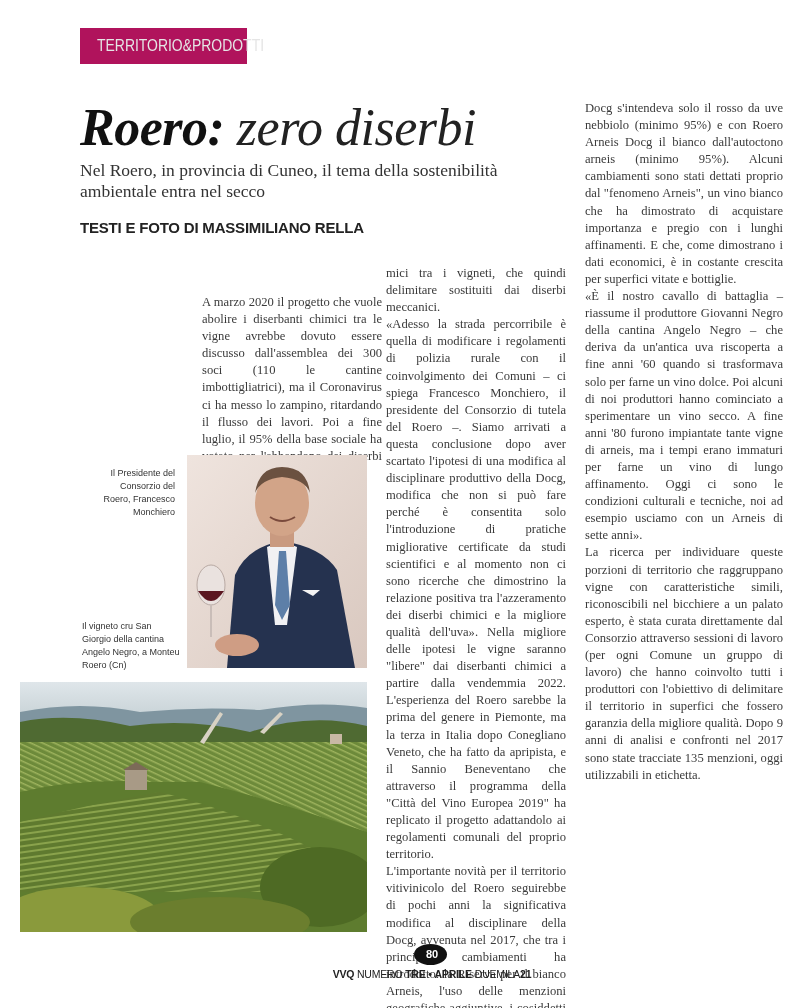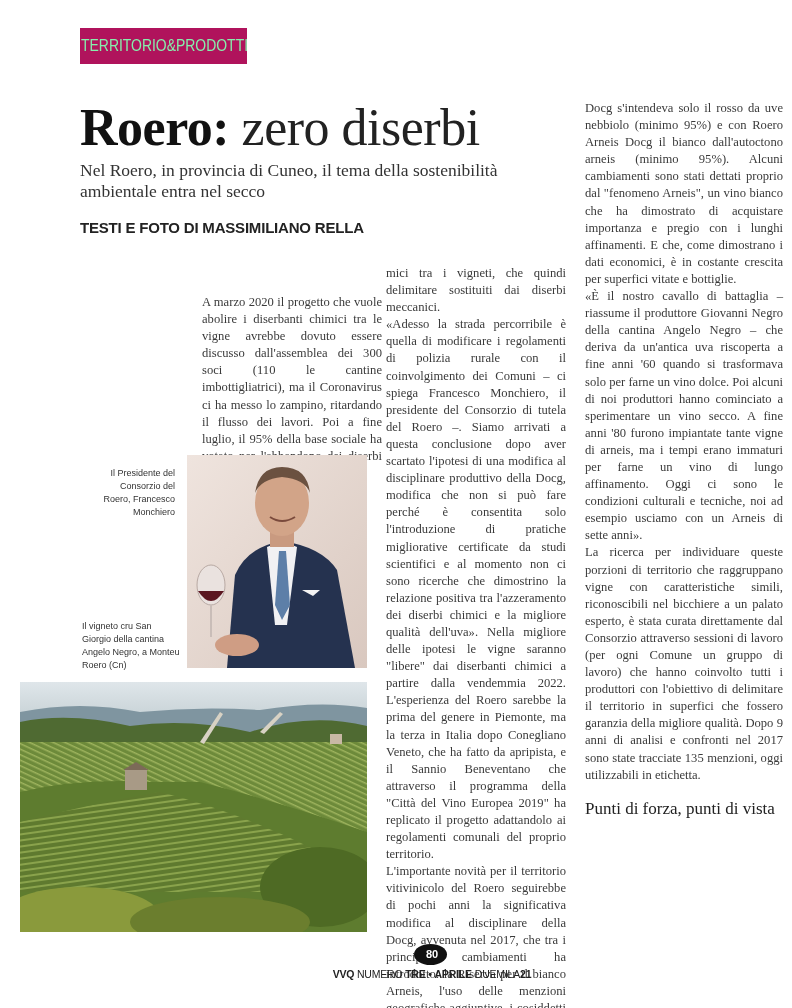--- a/index.html
+++ b/index.html
@@ -1,20 +1,20 @@
 <!DOCTYPE html>
 <html><head>
 <meta charset="utf-8">
 <style>
   html, body { margin:0; padding:0; }
   body { width:792px; height:1008px; background:#ffffff; position:relative; overflow:hidden; font-family:"DejaVu Serif", serif; color:#2b2b2b; }
   .abs { position:absolute; }
-  .tag { left:80px; top:28px; width:167px; height:36px; background:#b0135c; color:#86efac; font-family:"Liberation Sans", sans-serif; font-size:17px; letter-spacing:0px; line-height:36px; padding-left:1px; box-sizing:border-box; transform-origin:left; font-stretch:condensed; }
+  .tag { left:80px; top:28px; width:167px; height:36px; background:#b0135c; color:#e5e5e5; font-family:"Liberation Sans", sans-serif; font-size:17px; letter-spacing:0px; line-height:36px; padding-left:17px; box-sizing:border-box; transform-origin:left; font-stretch:condensed; }
   .tag span { display:inline-block; transform:scaleX(0.82); transform-origin:left; white-space:nowrap; }
-  .title { left:80px; top:98px; font-family:"Liberation Serif", serif; font-size:52px; line-height:60px; color:#111; white-space:nowrap; letter-spacing:-0.5px; }
+  .title { left:80px; top:98px; font-family:"Liberation Serif", serif; font-size:52px; line-height:60px; color:#111; white-space:nowrap; letter-spacing:-0.5px;font-style:italic; }
   .title b { font-weight:bold; }
   .title .light { font-weight:normal; color:#222; }
   .subtitle { left:80px; top:160px; width:420px; font-family:"Liberation Serif", serif; font-size:17.5px; line-height:21px; color:#333; }
   .byline { left:80px; top:219px; font-family:"Liberation Sans", sans-serif; font-weight:bold; font-size:15px; color:#222; letter-spacing:-0.2px; }
   .col { font-family:"Liberation Serif", serif; font-size:12.6px; line-height:17.1px; color:#3a3a3a; text-align:justify; hyphens:manual; }
   .col p { margin:0; }
   .col1 { left:202px; top:265px; width:180px;margin-top:29px; }
   .col2 { left:386px; top:265px; width:180px; }
   .col3 { left:585px; top:100px; width:198px; }
   .subhead { font-family:"Liberation Serif", serif; font-size:17px; line-height:18px; color:#222; margin:16px 0 3px 0; text-align:left; }
@@ -115,21 +115,20 @@
 <div class="abs col col2">
   <p>mici tra i vigneti, che quindi delimitare sostituiti dai diserbi meccanici.</p>
   <p>«Adesso la strada percorribile è quella di modificare i regolamenti di polizia rurale con il coinvolgimento dei Comuni – ci spiega Francesco Monchiero, il presidente del Consorzio di tutela del Roero –. Siamo arrivati a questa conclusione dopo aver scartato l'ipotesi di una modifica al disciplinare produttivo della Docg, modifica che non si può fare perché è consentita solo l'introduzione di pratiche migliorative certificate da studi scientifici e al momento non ci sono ricerche che dimostrino la relazione positiva tra l'azzeramento dei diserbi chimici e la migliore qualità dell'uva». Nella migliore delle ipotesi le vigne saranno "libere" dai diserbanti chimici a partire dalla vendemmia 2022. L'esperienza del Roero sarebbe la prima del genere in Piemonte, ma la terza in Italia dopo Conegliano Veneto, che ha fatto da apripista, e il Sannio Beneventano che attraverso il programma della "Città del Vino Europea 2019" ha replicato il progetto adattandolo ai regolamenti comunali del proprio territorio.</p>
   <p>L'importante novità per il territorio vitivinicolo del Roero seguirebbe di pochi anni la significativa modifica al disciplinare della Docg, avvenuta nel 2017, che tra i principali cambiamenti ha introdotto: la Riserva per il bianco Arneis, l'uso delle menzioni geografiche aggiuntive, i cosiddetti "cru", e la possibilità di indicare il solo nome Roero anche per l'Arneis. Fino ad allora, infatti, col Roero</p>
 </div>
 
 <div class="abs col col3">
   <p>Docg s'intendeva solo il rosso da uve nebbiolo (minimo 95%) e con Roero Arneis Docg il bianco dall'autoctono arneis (minimo 95%). Alcuni cambiamenti sono stati dettati proprio dal "fenomeno Arneis", un vino bianco che ha dimostrato di acquistare importanza e pregio con i lunghi affinamenti. E che, come dimostrano i dati economici, è in costante crescita per superfici vitate e bottiglie.</p>
   <p>«È il nostro cavallo di battaglia – riassume il produttore Giovanni Negro della cantina Angelo Negro – che deriva da un'antica uva riscoperta a fine anni '60 quando si trasformava solo per farne un vino dolce. Poi alcuni di noi produttori hanno cominciato a sperimentare un vino secco. A fine anni '80 furono impiantate tante vigne di arneis, ma i tempi erano immaturi per farne un vino di lungo affinamento. Oggi ci sono le condizioni culturali e tecniche, noi ad esempio usciamo con un Arneis di sette anni».</p>
   <p>La ricerca per individuare queste porzioni di territorio che raggruppano vigne con caratteristiche simili, riconoscibili nel bicchiere a un palato esperto, è stata curata direttamente dal Consorzio attraverso sessioni di lavoro (per ogni Comune un gruppo di lavoro) che hanno coinvolto tutti i produttori con l'obiettivo di delimitare il territorio in superfici che fossero garanzia della migliore qualità. Dopo 9 anni di analisi e confronti nel 2017 sono state tracciate 135 menzioni, oggi utilizzabili in etichetta.</p>
-  <div class="subhead">Punti di forza, punti di vista</div>
 </div>
 
 <div class="abs pagenum">80</div>
 
 <div class="abs footer">
   <b>VVQ</b>
   <span>NUMERO</span>
   <b>TRE</b>
   <b>•</b>
   <b>APRILE</b><span style="margin-left:3px">DUEMILA</span><b>21</b>

